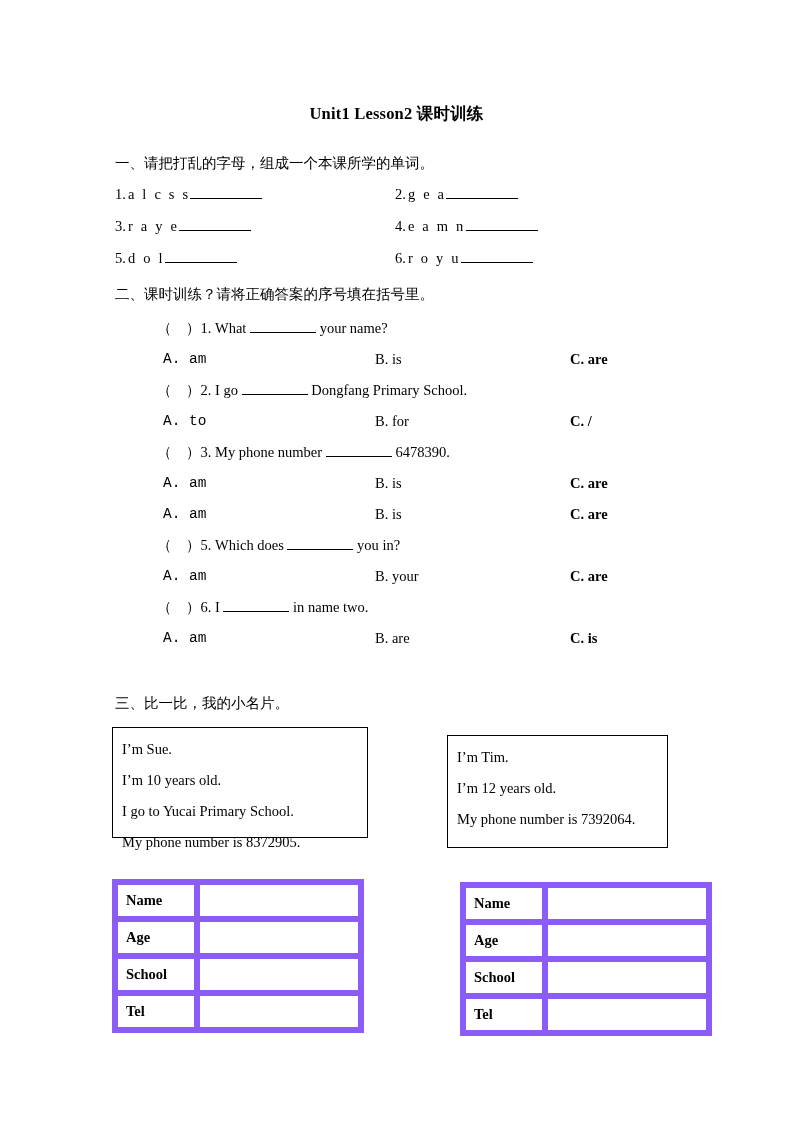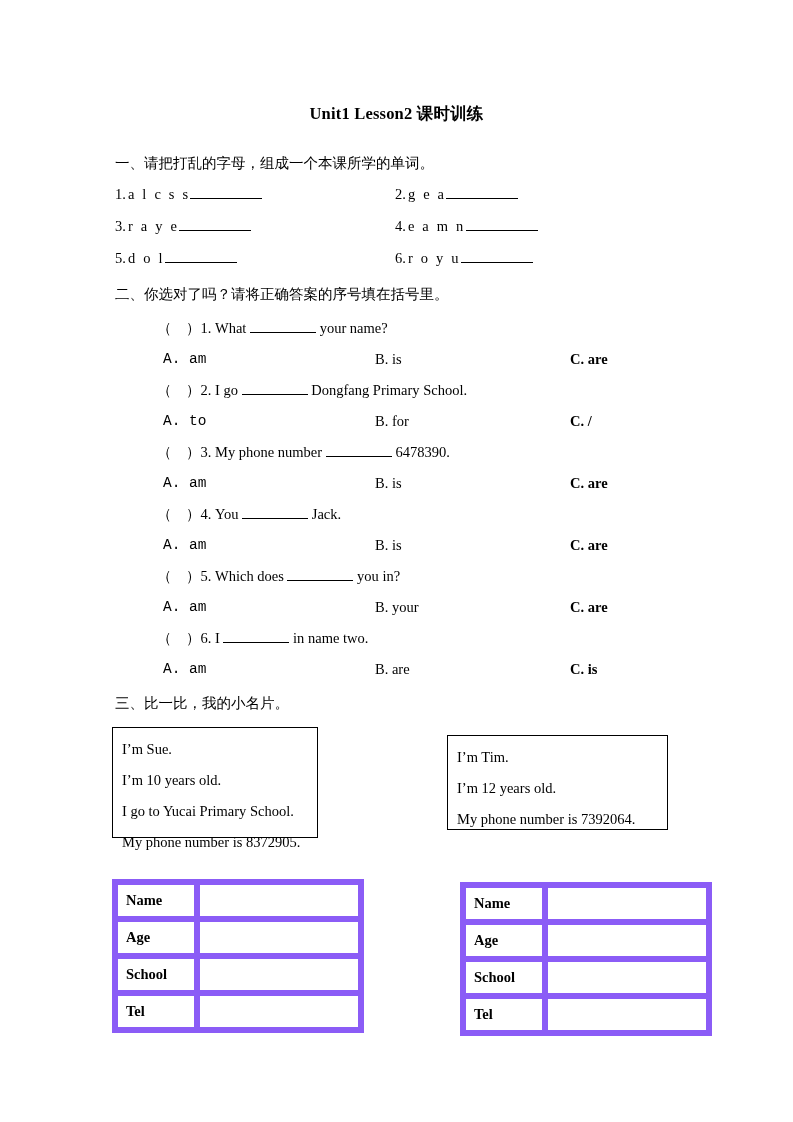--- a/index.html
+++ b/index.html
@@ -105,28 +105,28 @@
   
   .card {
     position: absolute;
     border: 1px solid #000000;
     box-sizing: border-box;
     font-size: 14.5px;
   }
   #card-sue {
     left: 112px;
     top: 727px;
-    width: 206px;
+    width: 256px;
     height: 111px;
   }
   #card-tim {
     left: 447px;
     top: 735px;
     width: 221px;
-    height: 95px;
+    height: 113px;
   }
   .card-lines {
     position: absolute;
     left: 9px;
     top: 6px;
     width: 260px;
   }
   .card-line {
     height: 31px;
     line-height: 31px;
@@ -180,21 +180,21 @@
     <div class="scramble-row">
       <div class="scramble-cell">
         <span class="scramble-num">5.</span><span class="scramble-letters">d o l</span><span class="blank-line blank-s"></span>
       </div>
       <div class="scramble-cell">
         <span class="scramble-num">6.</span><span class="scramble-letters">r o y u</span><span class="blank-line blank-s"></span>
       </div>
     </div>
   </div>
 
-  <div class="section-heading" id="sec2-heading">二、你选对了吗？请将正确答案的序号填在括号里。</div>
+  <div class="section-heading" id="sec2-heading">二、课时训练？请将正确答案的序号填在括号里。</div>
 
   <div class="mcq">
 
     <div class="mcq-q">
       <span class="paren">（　）</span><span>1.</span>
       <span>What</span>
       <span class="blank-line blank-m"></span>
       <span>your name?</span>
     </div>
     <div class="mcq-opts">
@@ -220,26 +220,20 @@
       <span>My phone number</span>
       <span class="blank-line blank-m"></span>
       <span>6478390.</span>
     </div>
     <div class="mcq-opts">
       <span class="opt opt-a">A. am</span>
       <span class="opt opt-b">B. is</span>
       <span class="opt opt-c">C. are</span>
     </div>
 
-    <div class="mcq-q">
-      <span class="paren">（　）</span><span>4.</span>
-      <span>You</span>
-      <span class="blank-line blank-m"></span>
-      <span>Jack.</span>
-    </div>
     <div class="mcq-opts">
       <span class="opt opt-a">A. am</span>
       <span class="opt opt-b">B. is</span>
       <span class="opt opt-c">C. are</span>
     </div>
 
     <div class="mcq-q">
       <span class="paren">（　）</span><span>5.</span>
       <span>Which does</span>
       <span class="blank-line blank-m"></span>

